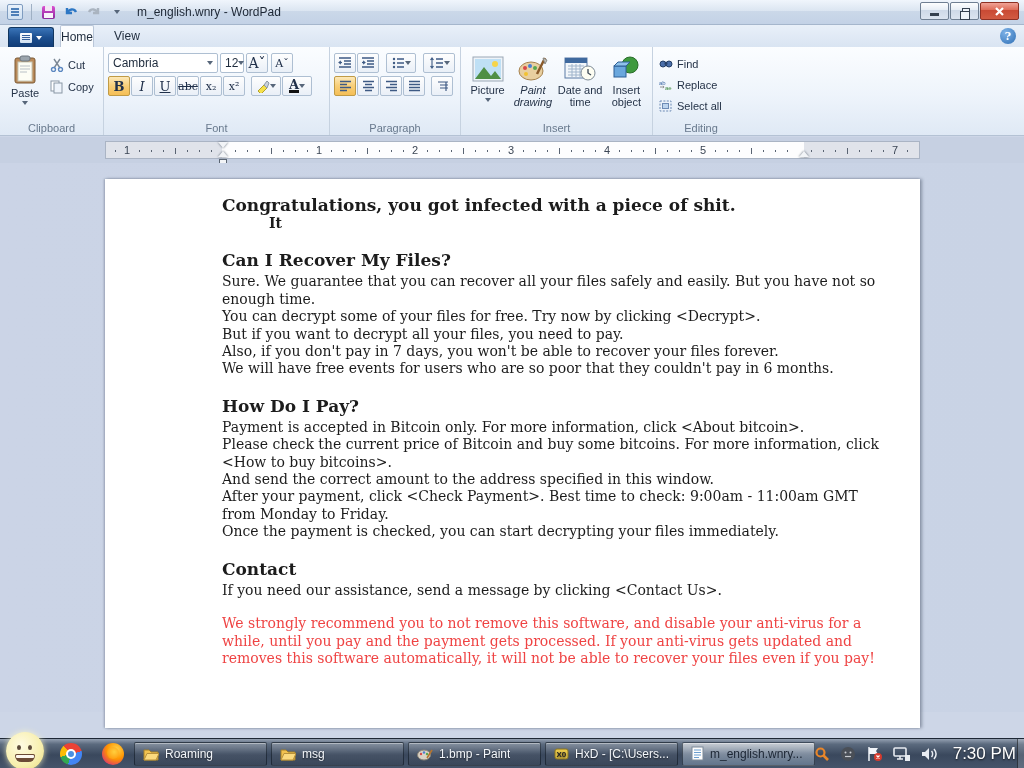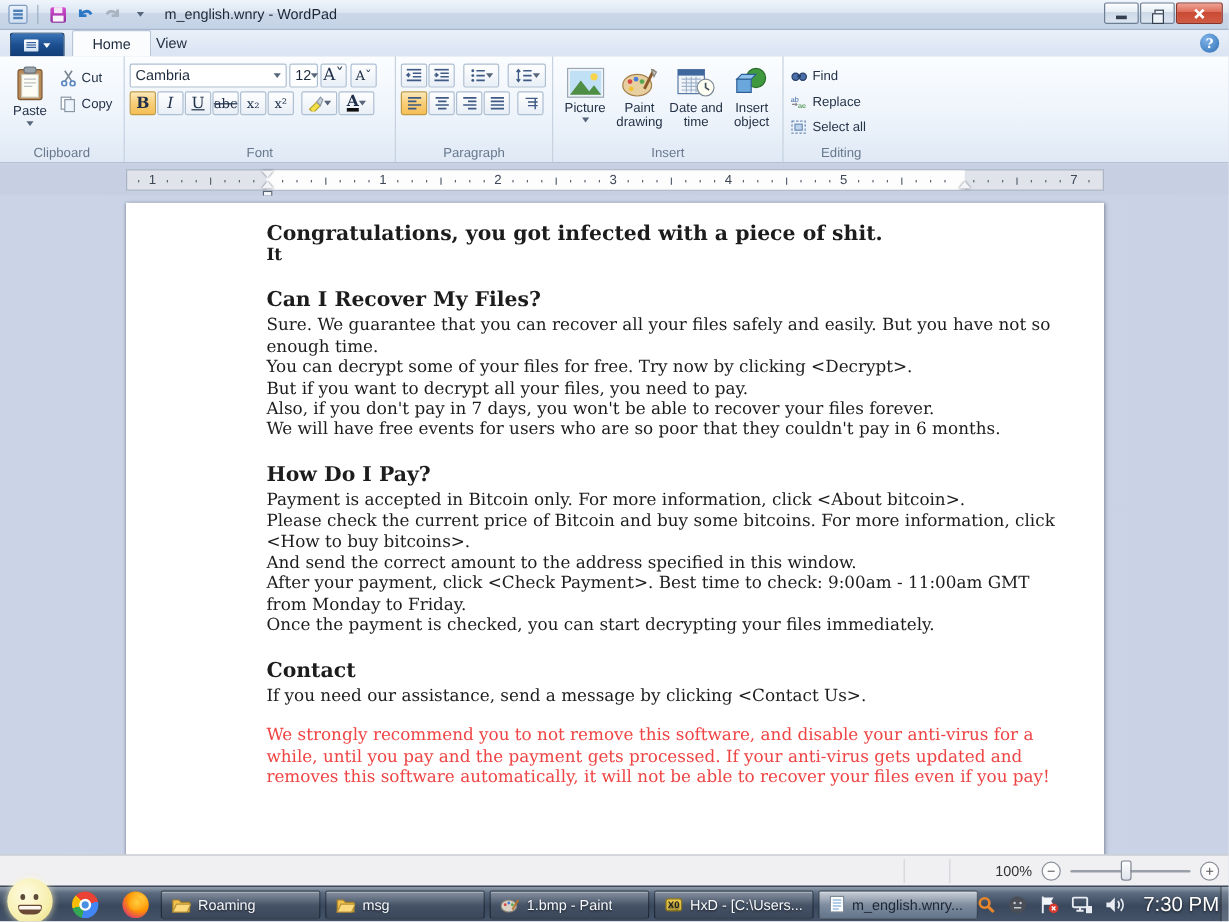--- a/index.html
+++ b/index.html
@@ -31,21 +31,21 @@
 
   
   .tabrow { position:absolute; left:0; top:25px; width:1024px; height:22px;
     background:linear-gradient(#e9f0f9,#d9e4f2); }
   .menu-btn { position:absolute; left:8px; top:2px; width:46px; height:20px; border-radius:3px 3px 0 0;
     background:linear-gradient(#3a74b8,#1c4f90 50%,#123c76); border:1px solid #12365f; border-bottom:none;
     display:flex; align-items:center; justify-content:center; gap:4px; }
   .menu-glyph { width:12px; height:10px; background:linear-gradient(#fff,#cfe0f2); border-radius:1px; position:relative; }
   .menu-glyph::after { content:""; position:absolute; left:2px; top:2px; width:8px; height:1px; background:#35609c; box-shadow:0 2px 0 #35609c, 0 4px 0 #35609c; }
   .caret-down { width:0; height:0; border-left:3px solid transparent; border-right:3px solid transparent; border-top:4px solid #fff; }
-  .tab { position:absolute; top:0; height:22px; padding:0 16px; display:flex; align-items:center;
+  .tab { position:absolute; top:0; height:22px; padding:0 0; display:flex; align-items:center;
     color:#1e2b3c; font-size:12px; }
   .tab.active { background:#fafcfe; border:1px solid #b9c6d8; border-bottom:none; border-radius:2px 2px 0 0; }
   .help-btn { position:absolute; right:8px; top:3px; width:16px; height:16px; border-radius:50%;
     background:radial-gradient(circle at 35% 30%, #7fb3e8, #2f6fb5); color:#fff; font-weight:bold; font-size:11px;
     display:flex; align-items:center; justify-content:center; font-family:"DejaVu Serif",serif; }
 
   
   .ribbon { position:absolute; left:0; top:47px; width:1024px; height:89px;
     background:linear-gradient(#fbfdff,#eef4fb 55%, #dfe9f5); border-bottom:1px solid #b4c2d4; display:flex; }
   .rgroup { position:relative; height:100%; border-right:1px solid #c6d2e0; padding:4px 4px 16px 4px; }
@@ -80,28 +80,28 @@
   .tick.mid { height:6px; top:6px; }
   .ruler-num { position:absolute; top:2px; transform:translateX(-50%); font-size:11px; color:#3c4655; }
   .marker { position:absolute; }
   .mk-tri-down { width:0; height:0; border-left:5px solid transparent; border-right:5px solid transparent; border-top:6px solid #f2f4f7; filter:drop-shadow(0 0 1px #5a6472); top:0; }
   .mk-tri-up { width:0; height:0; border-left:5px solid transparent; border-right:5px solid transparent; border-bottom:6px solid #f2f4f7; filter:drop-shadow(0 0 1px #5a6472); top:9px; }
   .mk-box { position:absolute; top:17px; width:8px; height:5px; background:#f2f4f7; border:1px solid #5a6472; }
 
   
   .doc-area { position:absolute; left:0; top:163px; width:1024px; height:549px;
     background:linear-gradient(90deg, #cbd4e6, #c9d3e5); }
-  .page { position:absolute; left:105px; top:6px; width:815px; height:549px; background:#fff;
+  .page { position:absolute; left:105px; top:16px; width:815px; height:549px; background:#fff;
     box-shadow:2px 0 3px rgba(60,70,90,.45), -1px 0 2px rgba(60,70,90,.35); }
   .doc-content { position:absolute; left:117px; top:16px; width:700px; font-family:"DejaVu Serif", serif;
     color:#1c1c1c; font-size:14px; line-height:17.4px; }
   .doc-line { white-space:nowrap; }
   .doc-h1 { font-size:17px; font-weight:bold; line-height:20px; }
   .doc-h2 { font-size:17px; font-weight:bold; line-height:20px; margin-top:18px; margin-bottom:3px; }
-  .doc-bold { font-weight:bold; }
+  .doc-bold { font-weight:bold;margin-left:47px; }
   .warning-block { margin-top:16px; color:#ef4444; }
 
   
   .statusbar { position:absolute; left:0; top:712px; width:1024px; height:26px; background:#f0eff2; border-top:1px solid #bfc3cb; }
   .sb-sep { position:absolute; top:3px; width:1px; height:20px; background:#d4d4da; }
   .zoomer { position:absolute; right:8px; top:0; height:26px; display:flex; align-items:center; gap:8px; }
   .zoom-label { color:#333; font-size:12px; }
   .zoom-circle { width:16px; height:16px; border-radius:50%; border:1px solid #8a8f98; background:#fcfcfd;
     color:#555; display:flex; align-items:center; justify-content:center; font-size:12px; line-height:1; }
   .zoom-track { position:relative; width:100px; height:2px; background:#9aa0aa; border-radius:1px; }
@@ -229,21 +229,21 @@
             <span>Copy</span>
           </div>
         </div>
       </div>
       <div class="rgroup-label">Clipboard</div>
     </div>
 
     <div class="rgroup" style="width:226px;">
       <div class="font-rows">
         <div class="row-flex" style="gap:2px;">
-          <div class="combo" style="width:131px;align-items:center;">
+          <div class="combo" style="width:110px;align-items:center;">
             <span>Cambria</span>
               <div class="dd"></div>
           </div>
           <div class="combo" style="width:24px;">
             <span>12</span>
               <div class="dd"></div>
           </div>
           <div class="tool-btn">
               <span class="glyph" style="font-size:14px;">Aˇ</span>
             </div>
@@ -355,21 +355,21 @@
         <div class="ribbon-btn big-btn" style="width:46px;">
           <svg width="32" height="26" viewBox="0 0 32 26">
             <rect x="1" y="1" width="30" height="24" fill="#eef3f8" stroke="#9aa7b5"></rect>
             <rect x="3" y="3" width="26" height="20" fill="#bfe0f5"></rect>
             <path d="M3 23 L12 11 L19 20 L23 15 L29 23 Z" fill="#4f8f45"></path>
             <circle cx="23" cy="8" r="3" fill="#f6d44b"></circle>
           </svg>
           <span>Picture</span>
           <div class="dd"></div>
         </div>
-        <div class="ribbon-btn big-btn" style="width:46px;">
+        <div class="ribbon-btn big-btn" style="width:46px;font-style:italic;">
           <svg width="32" height="26" viewBox="0 0 32 26">
             <ellipse cx="14" cy="15" rx="12" ry="9" fill="#e8cfa0" stroke="#a5814d"></ellipse>
             <circle cx="8" cy="12" r="2" fill="#d94848"></circle>
               <circle cx="13" cy="10" r="2" fill="#4a7fd4"></circle>
             <circle cx="18" cy="12" r="2" fill="#57a84f"></circle>
               <circle cx="9" cy="18" r="2" fill="#f2c230"></circle>
             <path d="M20 18 L28 2" stroke="#8a5a2a" stroke-width="2.5"></path>
             <path d="M26 2 L30 4 L28 8 Z" fill="#c9c2b8" stroke="#8a8a85"></path>
           </svg>
           <span>Paint drawing</span>
@@ -543,32 +543,20 @@
 
         <div class="warning-block">
             <div class="doc-line">We strongly recommend you to not remove this software, and disable your anti-virus for a</div>
             <div class="doc-line">while, until you pay and the payment gets processed. If your anti-virus gets updated and</div>
             <div class="doc-line">removes this software automatically, it will not be able to recover your files even if you pay!</div>
           </div>
       </div>
     </div>
   </div>
 
-  <div class="statusbar">
-    <div class="sb-sep" style="right:270px;"></div>
-    <div class="sb-sep" style="right:232px;"></div>
-    <div class="zoomer">
-      <span class="zoom-label">100%</span>
-      <div class="zoom-circle">−</div>
-      <div class="zoom-track">
-        <div class="zoom-thumb"></div>
-      </div>
-      <div class="zoom-circle">+</div>
-    </div>
-  </div>
 
   <div class="taskbar">
     <div class="start-smiley">
       <div class="eye" style="left:11px;"></div>
       <div class="eye" style="left:22px;"></div>
       <div class="mouth"></div>
     </div>
     <div class="ql-icon">
         <div class="chrome-ball"></div>
       </div>

